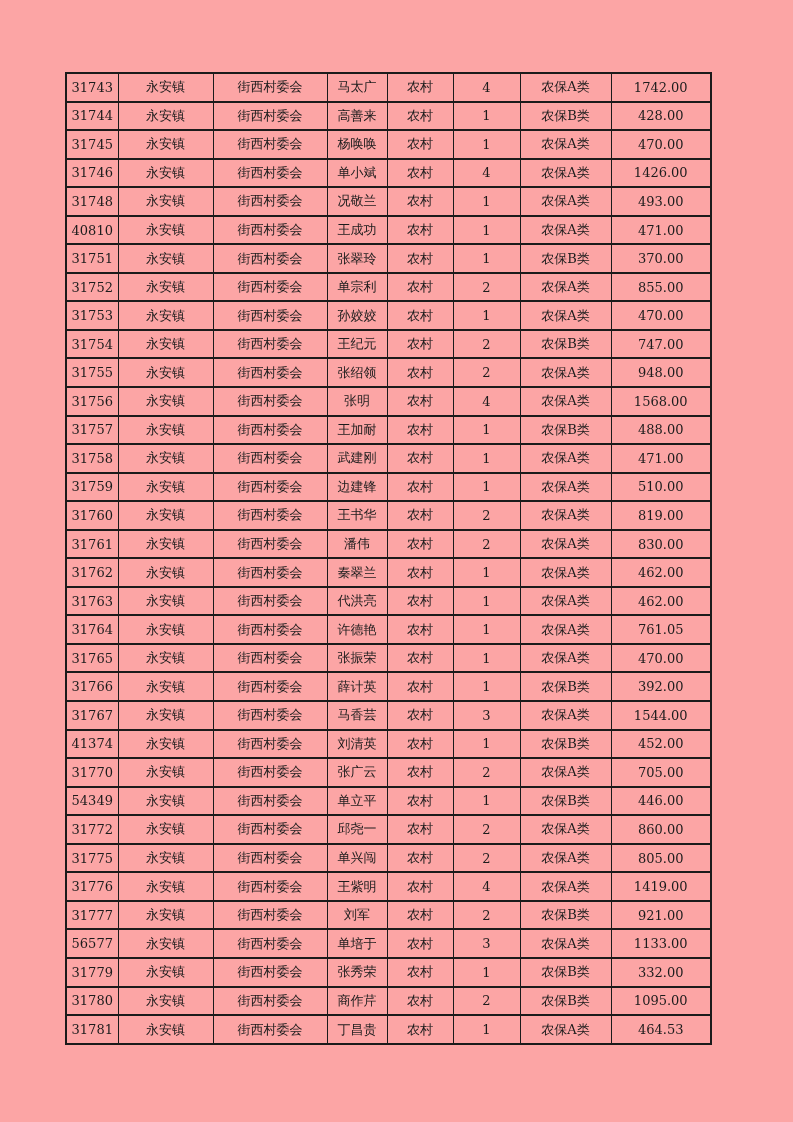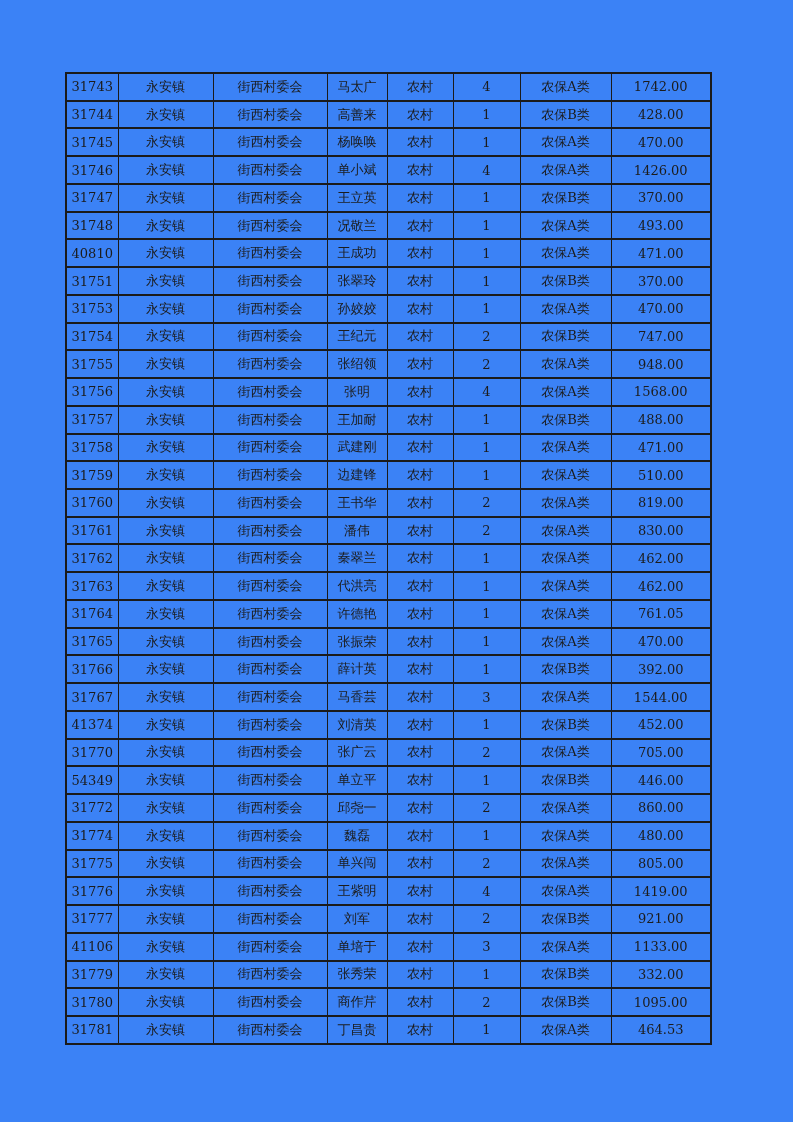--- a/index.html
+++ b/index.html
@@ -9,21 +9,21 @@
   body {
     width: 793px;
     height: 1122px;
     background: #ffffff;
     font-family: "DejaVu Serif", "Liberation Serif", serif;
   }
   .sheet {
     position: relative;
     width: 793px;
     height: 1122px;
-    background: #3b82f6;
+    background: #fca5a5;
     overflow: hidden;
   }
   table.roster {
     position: absolute;
     left: 65px;
     top: 72px;
     width: 645px;
     height: 973px;
     border-collapse: collapse;
     table-layout: fixed;
@@ -100,291 +100,281 @@
           <td>31746</td>
           <td>永安镇</td>
           <td>街西村委会</td>
           <td>单小斌</td>
           <td>农村</td>
           <td>4</td>
           <td>农保A类</td>
           <td>1426.00</td>
         </tr>
         <tr>
-          <td>31747</td>
-          <td>永安镇</td>
-          <td>街西村委会</td>
-          <td>王立英</td>
+          <td>31748</td>
+          <td>永安镇</td>
+          <td>街西村委会</td>
+          <td>况敬兰</td>
+          <td>农村</td>
+          <td>1</td>
+          <td>农保A类</td>
+          <td>493.00</td>
+        </tr>
+        <tr>
+          <td>40810</td>
+          <td>永安镇</td>
+          <td>街西村委会</td>
+          <td>王成功</td>
+          <td>农村</td>
+          <td>1</td>
+          <td>农保A类</td>
+          <td>471.00</td>
+        </tr>
+        <tr>
+          <td>31751</td>
+          <td>永安镇</td>
+          <td>街西村委会</td>
+          <td>张翠玲</td>
           <td>农村</td>
           <td>1</td>
           <td>农保B类</td>
           <td>370.00</td>
         </tr>
         <tr>
-          <td>31748</td>
-          <td>永安镇</td>
-          <td>街西村委会</td>
-          <td>况敬兰</td>
-          <td>农村</td>
-          <td>1</td>
-          <td>农保A类</td>
-          <td>493.00</td>
-        </tr>
-        <tr>
-          <td>40810</td>
-          <td>永安镇</td>
-          <td>街西村委会</td>
-          <td>王成功</td>
+          <td>31752</td>
+          <td>永安镇</td>
+          <td>街西村委会</td>
+          <td>单宗利</td>
+          <td>农村</td>
+          <td>2</td>
+          <td>农保A类</td>
+          <td>855.00</td>
+        </tr>
+        <tr>
+          <td>31753</td>
+          <td>永安镇</td>
+          <td>街西村委会</td>
+          <td>孙姣姣</td>
+          <td>农村</td>
+          <td>1</td>
+          <td>农保A类</td>
+          <td>470.00</td>
+        </tr>
+        <tr>
+          <td>31754</td>
+          <td>永安镇</td>
+          <td>街西村委会</td>
+          <td>王纪元</td>
+          <td>农村</td>
+          <td>2</td>
+          <td>农保B类</td>
+          <td>747.00</td>
+        </tr>
+        <tr>
+          <td>31755</td>
+          <td>永安镇</td>
+          <td>街西村委会</td>
+          <td>张绍领</td>
+          <td>农村</td>
+          <td>2</td>
+          <td>农保A类</td>
+          <td>948.00</td>
+        </tr>
+        <tr>
+          <td>31756</td>
+          <td>永安镇</td>
+          <td>街西村委会</td>
+          <td>张明</td>
+          <td>农村</td>
+          <td>4</td>
+          <td>农保A类</td>
+          <td>1568.00</td>
+        </tr>
+        <tr>
+          <td>31757</td>
+          <td>永安镇</td>
+          <td>街西村委会</td>
+          <td>王加耐</td>
+          <td>农村</td>
+          <td>1</td>
+          <td>农保B类</td>
+          <td>488.00</td>
+        </tr>
+        <tr>
+          <td>31758</td>
+          <td>永安镇</td>
+          <td>街西村委会</td>
+          <td>武建刚</td>
           <td>农村</td>
           <td>1</td>
           <td>农保A类</td>
           <td>471.00</td>
         </tr>
         <tr>
-          <td>31751</td>
-          <td>永安镇</td>
-          <td>街西村委会</td>
-          <td>张翠玲</td>
-          <td>农村</td>
-          <td>1</td>
-          <td>农保B类</td>
-          <td>370.00</td>
-        </tr>
-        <tr>
-          <td>31753</td>
-          <td>永安镇</td>
-          <td>街西村委会</td>
-          <td>孙姣姣</td>
+          <td>31759</td>
+          <td>永安镇</td>
+          <td>街西村委会</td>
+          <td>边建锋</td>
+          <td>农村</td>
+          <td>1</td>
+          <td>农保A类</td>
+          <td>510.00</td>
+        </tr>
+        <tr>
+          <td>31760</td>
+          <td>永安镇</td>
+          <td>街西村委会</td>
+          <td>王书华</td>
+          <td>农村</td>
+          <td>2</td>
+          <td>农保A类</td>
+          <td>819.00</td>
+        </tr>
+        <tr>
+          <td>31761</td>
+          <td>永安镇</td>
+          <td>街西村委会</td>
+          <td>潘伟</td>
+          <td>农村</td>
+          <td>2</td>
+          <td>农保A类</td>
+          <td>830.00</td>
+        </tr>
+        <tr>
+          <td>31762</td>
+          <td>永安镇</td>
+          <td>街西村委会</td>
+          <td>秦翠兰</td>
+          <td>农村</td>
+          <td>1</td>
+          <td>农保A类</td>
+          <td>462.00</td>
+        </tr>
+        <tr>
+          <td>31763</td>
+          <td>永安镇</td>
+          <td>街西村委会</td>
+          <td>代洪亮</td>
+          <td>农村</td>
+          <td>1</td>
+          <td>农保A类</td>
+          <td>462.00</td>
+        </tr>
+        <tr>
+          <td>31764</td>
+          <td>永安镇</td>
+          <td>街西村委会</td>
+          <td>许德艳</td>
+          <td>农村</td>
+          <td>1</td>
+          <td>农保A类</td>
+          <td>761.05</td>
+        </tr>
+        <tr>
+          <td>31765</td>
+          <td>永安镇</td>
+          <td>街西村委会</td>
+          <td>张振荣</td>
           <td>农村</td>
           <td>1</td>
           <td>农保A类</td>
           <td>470.00</td>
         </tr>
         <tr>
-          <td>31754</td>
-          <td>永安镇</td>
-          <td>街西村委会</td>
-          <td>王纪元</td>
-          <td>农村</td>
-          <td>2</td>
-          <td>农保B类</td>
-          <td>747.00</td>
-        </tr>
-        <tr>
-          <td>31755</td>
-          <td>永安镇</td>
-          <td>街西村委会</td>
-          <td>张绍领</td>
-          <td>农村</td>
-          <td>2</td>
-          <td>农保A类</td>
-          <td>948.00</td>
-        </tr>
-        <tr>
-          <td>31756</td>
-          <td>永安镇</td>
-          <td>街西村委会</td>
-          <td>张明</td>
+          <td>31766</td>
+          <td>永安镇</td>
+          <td>街西村委会</td>
+          <td>薛计英</td>
+          <td>农村</td>
+          <td>1</td>
+          <td>农保B类</td>
+          <td>392.00</td>
+        </tr>
+        <tr>
+          <td>31767</td>
+          <td>永安镇</td>
+          <td>街西村委会</td>
+          <td>马香芸</td>
+          <td>农村</td>
+          <td>3</td>
+          <td>农保A类</td>
+          <td>1544.00</td>
+        </tr>
+        <tr>
+          <td>41374</td>
+          <td>永安镇</td>
+          <td>街西村委会</td>
+          <td>刘清英</td>
+          <td>农村</td>
+          <td>1</td>
+          <td>农保B类</td>
+          <td>452.00</td>
+        </tr>
+        <tr>
+          <td>31770</td>
+          <td>永安镇</td>
+          <td>街西村委会</td>
+          <td>张广云</td>
+          <td>农村</td>
+          <td>2</td>
+          <td>农保A类</td>
+          <td>705.00</td>
+        </tr>
+        <tr>
+          <td>54349</td>
+          <td>永安镇</td>
+          <td>街西村委会</td>
+          <td>单立平</td>
+          <td>农村</td>
+          <td>1</td>
+          <td>农保B类</td>
+          <td>446.00</td>
+        </tr>
+        <tr>
+          <td>31772</td>
+          <td>永安镇</td>
+          <td>街西村委会</td>
+          <td>邱尧一</td>
+          <td>农村</td>
+          <td>2</td>
+          <td>农保A类</td>
+          <td>860.00</td>
+        </tr>
+        <tr>
+          <td>31775</td>
+          <td>永安镇</td>
+          <td>街西村委会</td>
+          <td>单兴闯</td>
+          <td>农村</td>
+          <td>2</td>
+          <td>农保A类</td>
+          <td>805.00</td>
+        </tr>
+        <tr>
+          <td>31776</td>
+          <td>永安镇</td>
+          <td>街西村委会</td>
+          <td>王紫明</td>
           <td>农村</td>
           <td>4</td>
           <td>农保A类</td>
-          <td>1568.00</td>
-        </tr>
-        <tr>
-          <td>31757</td>
-          <td>永安镇</td>
-          <td>街西村委会</td>
-          <td>王加耐</td>
-          <td>农村</td>
-          <td>1</td>
-          <td>农保B类</td>
-          <td>488.00</td>
-        </tr>
-        <tr>
-          <td>31758</td>
-          <td>永安镇</td>
-          <td>街西村委会</td>
-          <td>武建刚</td>
-          <td>农村</td>
-          <td>1</td>
-          <td>农保A类</td>
-          <td>471.00</td>
-        </tr>
-        <tr>
-          <td>31759</td>
-          <td>永安镇</td>
-          <td>街西村委会</td>
-          <td>边建锋</td>
-          <td>农村</td>
-          <td>1</td>
-          <td>农保A类</td>
-          <td>510.00</td>
-        </tr>
-        <tr>
-          <td>31760</td>
-          <td>永安镇</td>
-          <td>街西村委会</td>
-          <td>王书华</td>
-          <td>农村</td>
-          <td>2</td>
-          <td>农保A类</td>
-          <td>819.00</td>
-        </tr>
-        <tr>
-          <td>31761</td>
-          <td>永安镇</td>
-          <td>街西村委会</td>
-          <td>潘伟</td>
-          <td>农村</td>
-          <td>2</td>
-          <td>农保A类</td>
-          <td>830.00</td>
-        </tr>
-        <tr>
-          <td>31762</td>
-          <td>永安镇</td>
-          <td>街西村委会</td>
-          <td>秦翠兰</td>
-          <td>农村</td>
-          <td>1</td>
-          <td>农保A类</td>
-          <td>462.00</td>
-        </tr>
-        <tr>
-          <td>31763</td>
-          <td>永安镇</td>
-          <td>街西村委会</td>
-          <td>代洪亮</td>
-          <td>农村</td>
-          <td>1</td>
-          <td>农保A类</td>
-          <td>462.00</td>
-        </tr>
-        <tr>
-          <td>31764</td>
-          <td>永安镇</td>
-          <td>街西村委会</td>
-          <td>许德艳</td>
-          <td>农村</td>
-          <td>1</td>
-          <td>农保A类</td>
-          <td>761.05</td>
-        </tr>
-        <tr>
-          <td>31765</td>
-          <td>永安镇</td>
-          <td>街西村委会</td>
-          <td>张振荣</td>
-          <td>农村</td>
-          <td>1</td>
-          <td>农保A类</td>
-          <td>470.00</td>
-        </tr>
-        <tr>
-          <td>31766</td>
-          <td>永安镇</td>
-          <td>街西村委会</td>
-          <td>薛计英</td>
-          <td>农村</td>
-          <td>1</td>
-          <td>农保B类</td>
-          <td>392.00</td>
-        </tr>
-        <tr>
-          <td>31767</td>
-          <td>永安镇</td>
-          <td>街西村委会</td>
-          <td>马香芸</td>
-          <td>农村</td>
-          <td>3</td>
-          <td>农保A类</td>
-          <td>1544.00</td>
-        </tr>
-        <tr>
-          <td>41374</td>
-          <td>永安镇</td>
-          <td>街西村委会</td>
-          <td>刘清英</td>
-          <td>农村</td>
-          <td>1</td>
-          <td>农保B类</td>
-          <td>452.00</td>
-        </tr>
-        <tr>
-          <td>31770</td>
-          <td>永安镇</td>
-          <td>街西村委会</td>
-          <td>张广云</td>
-          <td>农村</td>
-          <td>2</td>
-          <td>农保A类</td>
-          <td>705.00</td>
-        </tr>
-        <tr>
-          <td>54349</td>
-          <td>永安镇</td>
-          <td>街西村委会</td>
-          <td>单立平</td>
-          <td>农村</td>
-          <td>1</td>
-          <td>农保B类</td>
-          <td>446.00</td>
-        </tr>
-        <tr>
-          <td>31772</td>
-          <td>永安镇</td>
-          <td>街西村委会</td>
-          <td>邱尧一</td>
-          <td>农村</td>
-          <td>2</td>
-          <td>农保A类</td>
-          <td>860.00</td>
-        </tr>
-        <tr>
-          <td>31774</td>
-          <td>永安镇</td>
-          <td>街西村委会</td>
-          <td>魏磊</td>
-          <td>农村</td>
-          <td>1</td>
-          <td>农保A类</td>
-          <td>480.00</td>
-        </tr>
-        <tr>
-          <td>31775</td>
-          <td>永安镇</td>
-          <td>街西村委会</td>
-          <td>单兴闯</td>
-          <td>农村</td>
-          <td>2</td>
-          <td>农保A类</td>
-          <td>805.00</td>
-        </tr>
-        <tr>
-          <td>31776</td>
-          <td>永安镇</td>
-          <td>街西村委会</td>
-          <td>王紫明</td>
-          <td>农村</td>
-          <td>4</td>
-          <td>农保A类</td>
           <td>1419.00</td>
         </tr>
         <tr>
           <td>31777</td>
           <td>永安镇</td>
           <td>街西村委会</td>
           <td>刘军</td>
           <td>农村</td>
           <td>2</td>
           <td>农保B类</td>
           <td>921.00</td>
         </tr>
         <tr>
-          <td>41106</td>
+          <td>56577</td>
           <td>永安镇</td>
           <td>街西村委会</td>
           <td>单培于</td>
           <td>农村</td>
           <td>3</td>
           <td>农保A类</td>
           <td>1133.00</td>
         </tr>
         <tr>
           <td>31779</td>

